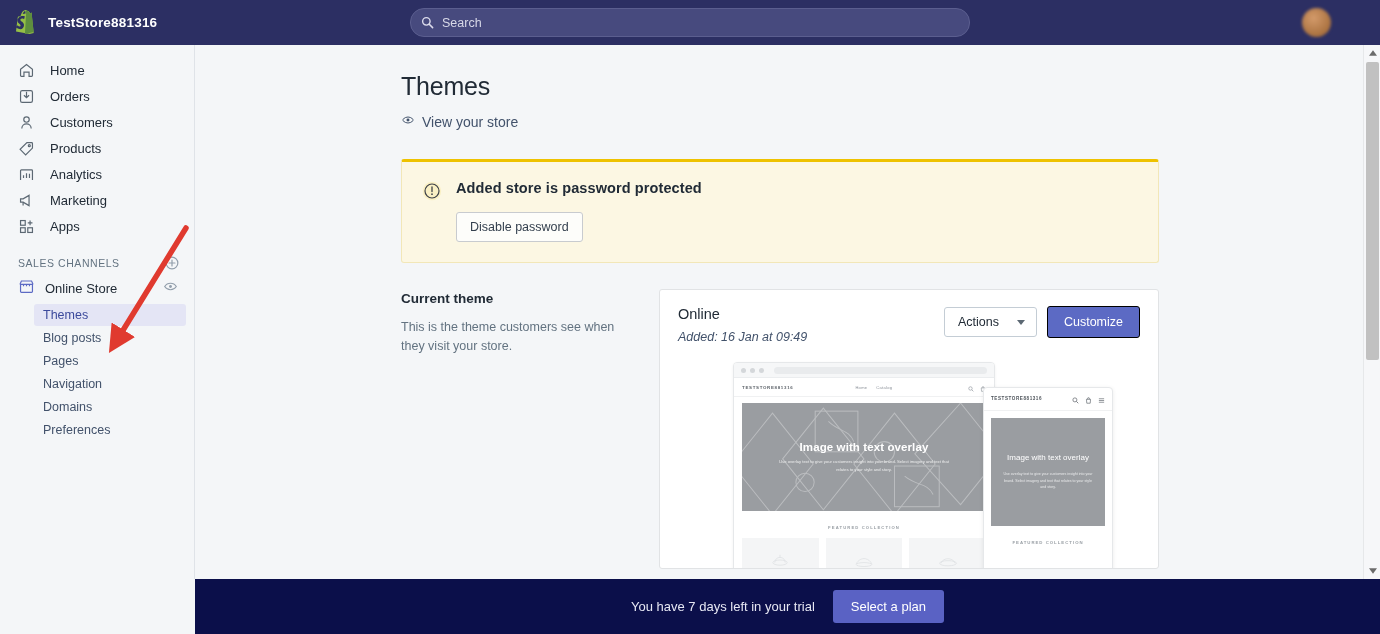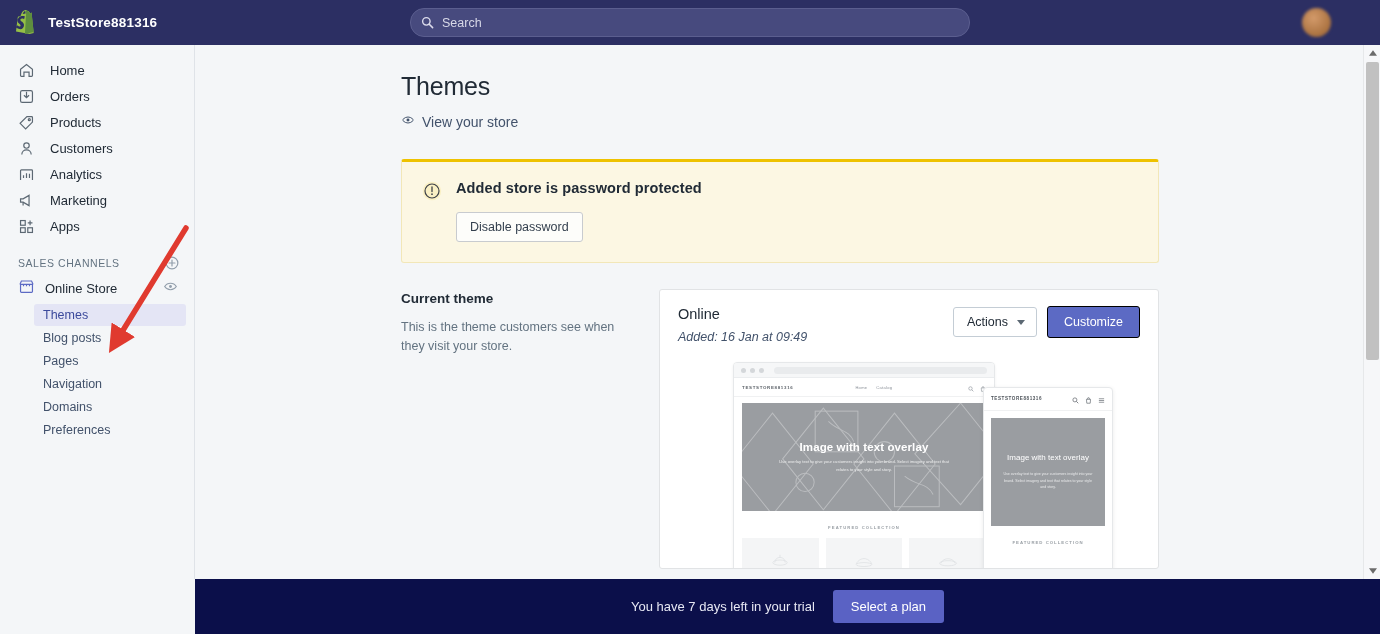--- a/index.html
+++ b/index.html
@@ -193,21 +193,21 @@
   }
   .theme-card-head { display: flex; align-items: flex-start; }
   .tc-left { flex: 1; }
   .tc-name { font-size: 14.5px; color: #212b36; }
   .tc-added { font-size: 12.5px; color: #42526b; margin-top: 8px; font-style: italic; }
   .tc-actions { display: flex; align-items: center; gap: 10px; }
   .btn-actions {
     background: #ffffff; border: 1px solid #c4cdd5;
     border-radius: 3px; padding: 7px 11px 7px 13px;
     font-size: 12.5px; color: #212b36;
-    display: flex; align-items: center; gap: 9px;
+    display: flex; align-items: center; gap: 18px;
     cursor: pointer;
   }
   .caret { width: 0; height: 0;
     border-left: 4px solid transparent; border-right: 4px solid transparent;
     border-top: 5px solid #5c6873; }
   .btn-customize {
     background: #5c6ac4; border: 1px solid #000000;
     border-radius: 3px; padding: 8px 16px;
     font-size: 12.5px; color: #ffffff;
     cursor: pointer;
@@ -389,35 +389,35 @@
           <rect x="3" y="3" width="14" height="14" rx="2"></rect>
           <path d="M7 8.5l3 3 3-3M10 4.5v7"></path>
         </svg>
       </span>
       <span class="nl">Orders</span>
     </div>
 
     <div class="nav-item">
       <span class="ni">
         <svg width="17" height="17" viewBox="0 0 20 20" fill="none" stroke="#5c6873" stroke-width="1.4">
+          <circle cx="10" cy="6.5" r="3.2"></circle>
+          <path d="M4.5 17c0-3.3 2.5-5.4 5.5-5.4s5.5 2.1 5.5 5.4"></path>
+        </svg>
+      </span>
+      <span class="nl">Customers</span>
+    </div>
+
+    <div class="nav-item">
+      <span class="ni">
+        <svg width="17" height="17" viewBox="0 0 20 20" fill="none" stroke="#5c6873" stroke-width="1.4">
           <path d="M10.5 3H16a1 1 0 0 1 1 1v5.5L9 17.5 2.5 11 10.5 3z"></path>
           <circle cx="13.3" cy="6.7" r="1.2"></circle>
         </svg>
       </span>
       <span class="nl">Products</span>
-    </div>
-
-    <div class="nav-item">
-      <span class="ni">
-        <svg width="17" height="17" viewBox="0 0 20 20" fill="none" stroke="#5c6873" stroke-width="1.4">
-          <circle cx="10" cy="6.5" r="3.2"></circle>
-          <path d="M4.5 17c0-3.3 2.5-5.4 5.5-5.4s5.5 2.1 5.5 5.4"></path>
-        </svg>
-      </span>
-      <span class="nl">Customers</span>
     </div>
 
     <div class="nav-item">
       <span class="ni">
         <svg width="17" height="17" viewBox="0 0 20 20" fill="none" stroke="#5c6873" stroke-width="1.4">
           <path d="M3 16.5V5.5a1 1 0 0 1 1-1h12a1 1 0 0 1 1 1v11"></path>
           <path d="M6.5 14v-3M10 14V8.5M13.5 14v-5"></path>
         </svg>
       </span>
       <span class="nl">Analytics</span>

